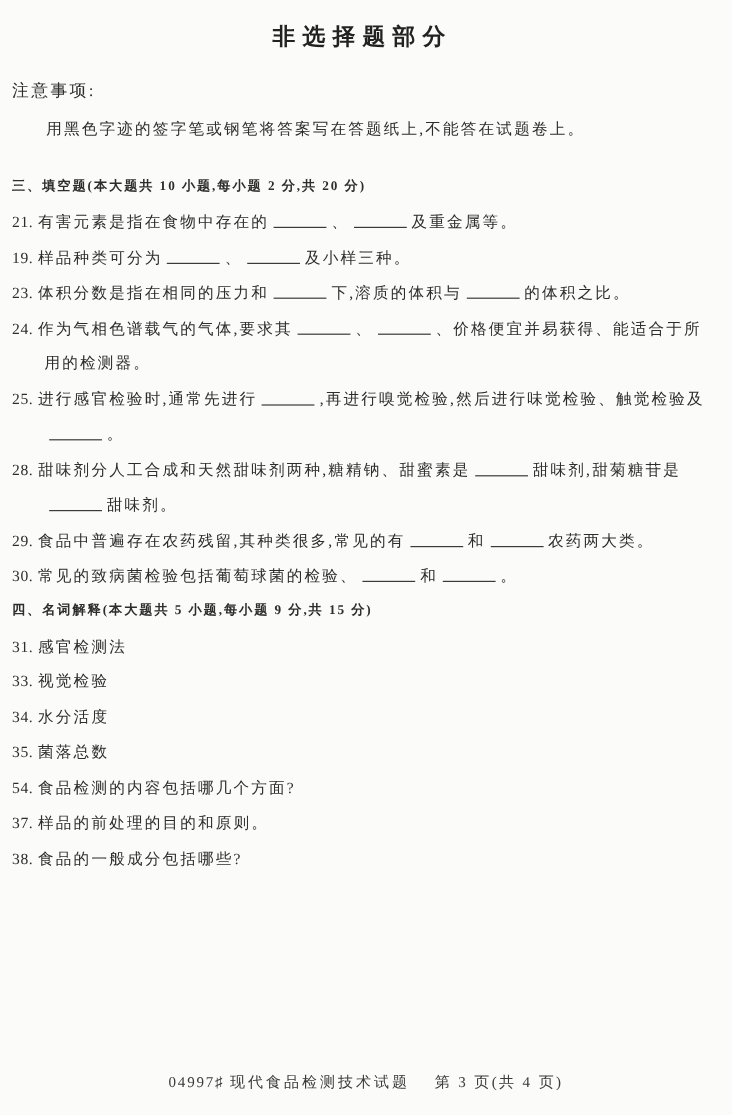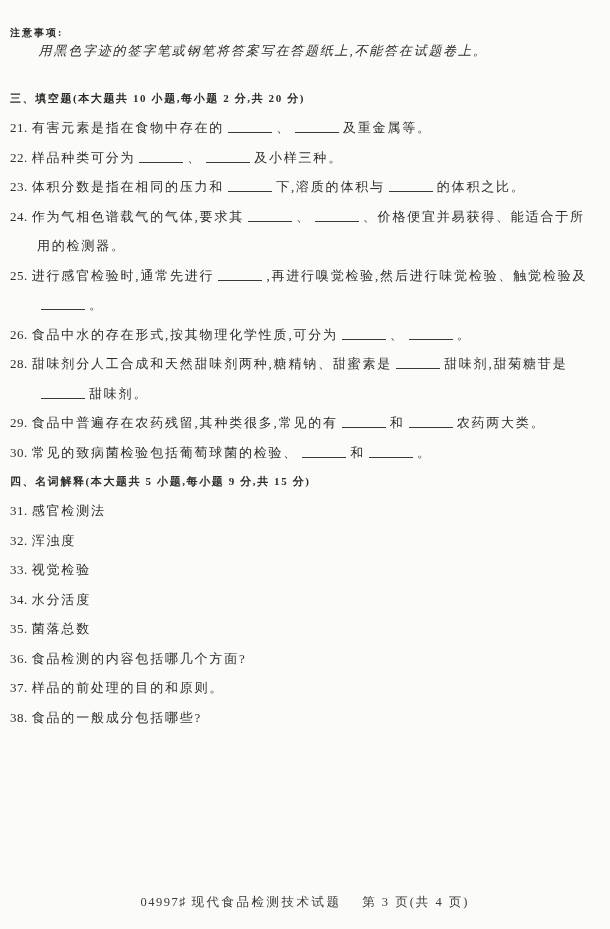--- a/index.html
+++ b/index.html
@@ -23,32 +23,32 @@
   }
   .page-title {
     margin: 6px 0 0 0;
     text-align: center;
     font-size: 19px;
     font-weight: bold;
     letter-spacing: 6px;
     color: #222;
   }
   .notice-heading {
-    margin-top: 12px;
-    font-size: 10px;
-    font-weight: bold;
+    margin-top: 24px;
+    font-size: 14px;
+    font-weight: normal;
     letter-spacing: 2px;
     line-height: 18px;
   }
   .notice-text {
+    margin-top: 13px;
     font-size: 13px;
     letter-spacing: 1.8px;
     line-height: 18px;
     text-indent: 2.2em;
-    font-style: italic;
   }
   .sections {
     margin-top: 24px;
   }
   .section-heading {
     font-size: 11px;
     font-weight: bold;
     letter-spacing: 1.6px;
     line-height: 29px;
     margin: 0;
@@ -85,43 +85,42 @@
   }
   .page-footer .footer-code   { }
   .page-footer .footer-title  { margin-right: 16px; letter-spacing: 2.5px; }
   .page-footer .footer-page   { letter-spacing: 2px; }
 </style>
 </head>
 <body>
 
 <div class="paper">
 
+  <h1 class="page-title">非选择题部分</h1>
 
   <div class="notice-heading">注意事项:</div>
 
   <div class="notice-text">用黑色字迹的签字笔或钢笔将答案写在答题纸上,不能答在试题卷上。</div>
 
   <div class="sections">
       <div class="section-heading">三、填空题(本大题共 10 小题,每小题 2 分,共 20 分)</div>
       <div class="question"><span class="qnum">21.</span>有害元素是指在食物中存在的<span class="blank"></span>、<span class="blank"></span>及重金属等。</div>
-      <div class="question"><span class="qnum">22.</span>样品种类可分为<span class="blank"></span>、<span class="blank"></span>及小样三种。</div>
+      <div class="question"><span class="qnum">19.</span>样品种类可分为<span class="blank"></span>、<span class="blank"></span>及小样三种。</div>
       <div class="question"><span class="qnum">23.</span>体积分数是指在相同的压力和<span class="blank"></span>下,溶质的体积与<span class="blank"></span>的体积之比。</div>
       <div class="question"><span class="qnum">24.</span>作为气相色谱载气的气体,要求其<span class="blank"></span>、<span class="blank"></span>、价格便宜并易获得、能适合于所用的检测器。</div>
       <div class="question"><span class="qnum">25.</span>进行感官检验时,通常先进行<span class="blank"></span>,再进行嗅觉检验,然后进行味觉检验、触觉检验及<span class="blank"></span>。</div>
-      <div class="question"><span class="qnum">26.</span>食品中水的存在形式,按其物理化学性质,可分为<span class="blank"></span>、<span class="blank"></span>。</div>
       <div class="question"><span class="qnum">28.</span>甜味剂分人工合成和天然甜味剂两种,糖精钠、甜蜜素是<span class="blank"></span>甜味剂,甜菊糖苷是<span class="blank"></span>甜味剂。</div>
       <div class="question"><span class="qnum">29.</span>食品中普遍存在农药残留,其种类很多,常见的有<span class="blank"></span>和<span class="blank"></span>农药两大类。</div>
       <div class="question"><span class="qnum">30.</span>常见的致病菌检验包括葡萄球菌的检验、<span class="blank"></span>和<span class="blank"></span>。</div>
       <div class="section-heading">四、名词解释(本大题共 5 小题,每小题 9 分,共 15 分)</div>
       <div class="question"><span class="qnum">31.</span>感官检测法</div>
-      <div class="question"><span class="qnum">32.</span>浑浊度</div>
       <div class="question"><span class="qnum">33.</span>视觉检验</div>
       <div class="question"><span class="qnum">34.</span>水分活度</div>
       <div class="question"><span class="qnum">35.</span>菌落总数</div>
-      <div class="question"><span class="qnum">36.</span>食品检测的内容包括哪几个方面?</div>
+      <div class="question"><span class="qnum">54.</span>食品检测的内容包括哪几个方面?</div>
       <div class="question"><span class="qnum">37.</span>样品的前处理的目的和原则。</div>
       <div class="question"><span class="qnum">38.</span>食品的一般成分包括哪些?</div>
     </div>
 
   <div class="page-footer">
     <span class="footer-code">04997♯</span>
     <span class="footer-title">现代食品检测技术试题</span>
     <span class="footer-page">第 3 页(共 4 页)</span>
   </div>
 

